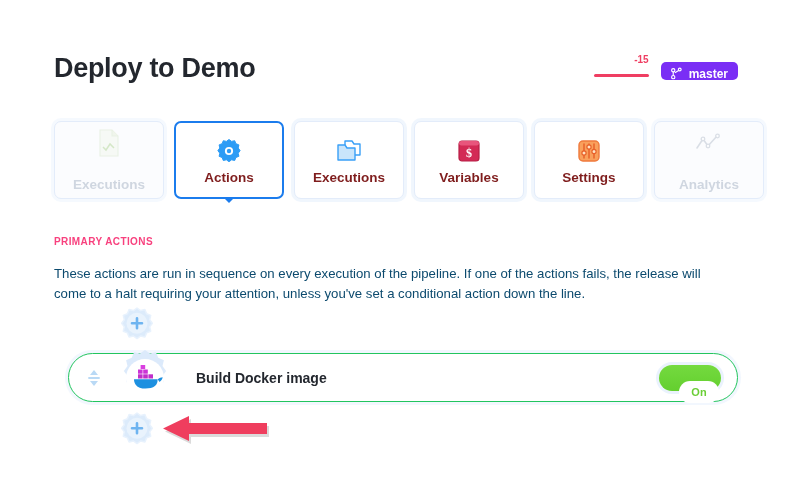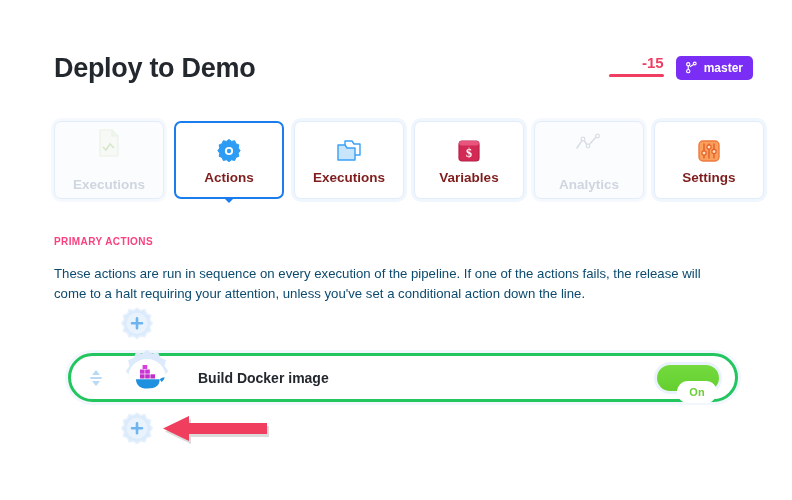--- a/index.html
+++ b/index.html
@@ -15,21 +15,21 @@
     font-family: "Liberation Sans", sans-serif;
     color: #2d3748;
     -webkit-font-smoothing: antialiased;
   }
 
   
   .header {
     position: absolute;
     left: 54px;
     top: 48px;
-    right: 39px;
+    right: 54px;
     height: 46px;
   }
   .page-title {
     position: absolute;
     left: 0;
     top: 0;
     font-size: 27px;
     font-weight: bold;
     color: #23272e;
     letter-spacing: -0.3px;
@@ -45,21 +45,21 @@
   }
   .revision-meter {
     position: relative;
     width: 55px;
     height: 26px;
   }
   .revision-value {
     position: absolute;
     right: 0;
     top: 0;
-    font-size: 15px;
+    font-size: 10px;
     font-weight: bold;
     color: #ef3e62;
     letter-spacing: 0px;
   }
   .revision-bar {
     position: absolute;
     left: 0;
     right: 0;
     bottom: 3px;
     height: 3px;
@@ -67,21 +67,21 @@
     border-radius: 2px;
   }
   .branch-badge {
     display: flex;
     align-items: center;
     gap: 6px;
     background: #7b2ff7;
     background: #7a2ef5;
     color: #ffffff;
     border-radius: 5px;
-    padding: 5px 10px 6px 9px;
+    padding: 5px 10px 0 9px;
     font-size: 12px;
     font-weight: bold;
     line-height: 1;
   }
   .branch-badge svg { display: block; }
 
   
   .tabs {
     position: absolute;
     left: 54px;
@@ -178,21 +178,21 @@
   .add-gear.bottom { top: 105px; }
 
   .action-row {
     position: absolute;
     left: 14px;
     top: 48px;
     width: 670px;
     height: 49px;
     box-sizing: border-box;
     background: #ffffff;
-    border: 3px solid #22c55e;
+    border: 1px solid #22c55e;
     border-radius: 25px;
     box-shadow: 0 0 0 3px rgba(230,240,253,0.5);
     display: flex;
     align-items: center;
   }
   .drag-handle {
     position: absolute;
     left: 14px;
     top: 50%;
     margin-top: -11px;
@@ -339,43 +339,43 @@
     <div class="tab-icon">
       <svg width="24" height="24" viewBox="0 0 24 24">
         <rect x="2" y="2" width="20" height="20" rx="3" fill="#d32a55" stroke="#b81f46" stroke-width="1.2"></rect>
         <rect x="2" y="2" width="20" height="4.5" rx="2.5" fill="#e8557c"></rect>
         <text x="12" y="17.5" font-family="Liberation Serif, serif" font-size="12" font-weight="bold" fill="#ffffff" text-anchor="middle">$</text>
       </svg>
     </div>
     <div class="tab-label">Variables</div>
   </div>
 
-  <div class="tab disabled">
-    <div class="tab-icon">
-      <svg width="28" height="22" viewBox="0 0 28 22">
-        <path d="M2 16 L8 7 L13 14 L22 4" fill="none" stroke="#9aa6b8" stroke-width="1.6" stroke-linecap="round" stroke-linejoin="round"></path>
-        <circle cx="8" cy="7" r="1.8" fill="#ffffff" stroke="#9aa6b8" stroke-width="1.3"></circle>
-        <circle cx="13" cy="14" r="1.8" fill="#ffffff" stroke="#9aa6b8" stroke-width="1.3"></circle>
-        <circle cx="22.5" cy="4" r="1.8" fill="#ffffff" stroke="#9aa6b8" stroke-width="1.3"></circle>
-      </svg>
-    </div>
-    <div class="tab-label">Analytics</div>
-  </div>
-
   <div class="tab">
     <div class="tab-icon">
       <svg width="24" height="24" viewBox="0 0 24 24">
         <rect x="2" y="2" width="20" height="20" rx="4" fill="#f9a05c" stroke="#ef7a3d" stroke-width="1.4"></rect>
         <path d="M7 5 v14 M12 5 v14 M17 5 v14" stroke="#e8612a" stroke-width="1.5" stroke-linecap="round"></path>
         <circle cx="7" cy="14" r="2.1" fill="#ffe2c4" stroke="#e8612a" stroke-width="1.2"></circle>
         <circle cx="12" cy="8" r="2.1" fill="#ffe2c4" stroke="#e8612a" stroke-width="1.2"></circle>
         <circle cx="17" cy="12.5" r="2.1" fill="#ffe2c4" stroke="#e8612a" stroke-width="1.2"></circle>
       </svg>
     </div>
     <div class="tab-label">Settings</div>
+  </div>
+
+  <div class="tab disabled">
+    <div class="tab-icon">
+      <svg width="28" height="22" viewBox="0 0 28 22">
+        <path d="M2 16 L8 7 L13 14 L22 4" fill="none" stroke="#9aa6b8" stroke-width="1.6" stroke-linecap="round" stroke-linejoin="round"></path>
+        <circle cx="8" cy="7" r="1.8" fill="#ffffff" stroke="#9aa6b8" stroke-width="1.3"></circle>
+        <circle cx="13" cy="14" r="1.8" fill="#ffffff" stroke="#9aa6b8" stroke-width="1.3"></circle>
+        <circle cx="22.5" cy="4" r="1.8" fill="#ffffff" stroke="#9aa6b8" stroke-width="1.3"></circle>
+      </svg>
+    </div>
+    <div class="tab-label">Analytics</div>
   </div>
 
 </div>
 
 <div class="section-label">PRIMARY ACTIONS</div>
 <div class="section-desc">These actions are run in sequence on every execution of the pipeline. If one of the actions fails, the release will come to a halt requiring your attention, unless you've set a conditional action down the line.</div>
 
 <div class="pipeline">
 
   <div class="add-gear top">

